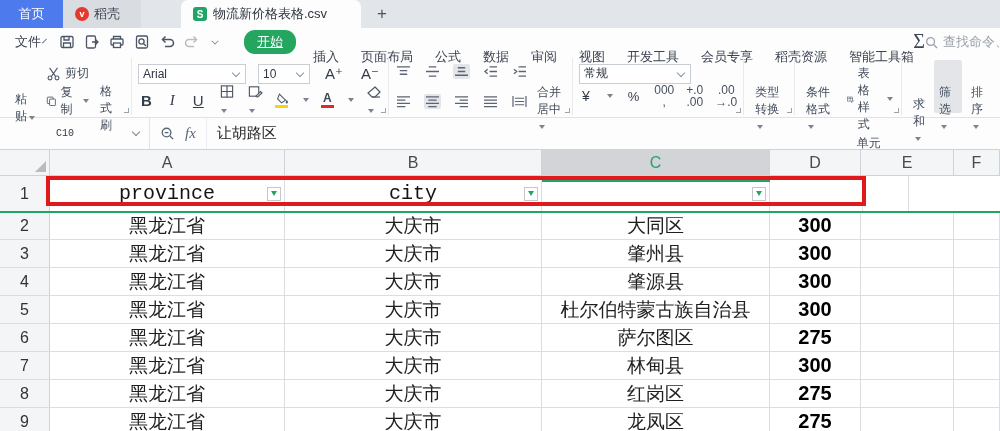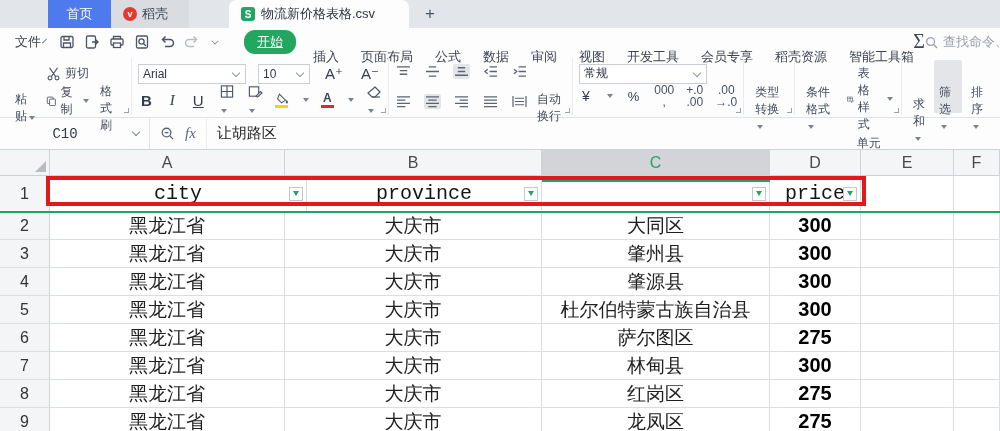--- a/index.html
+++ b/index.html
@@ -1,20 +1,20 @@
 <!DOCTYPE html>
 <html><head>
 <meta charset="utf-8">
 <style>
   * { margin:0; padding:0; box-sizing:border-box; }
   html,body { width:1000px; height:431px; overflow:hidden; background:#e2e5ea;
               font-family:"Liberation Sans","DejaVu Sans",sans-serif; }
 
   
-  .tabbar { height:28px; background:#e2e5ea; display:flex; align-items:center;margin-left:48px; }
+  .tabbar { height:28px; background:#e2e5ea; display:flex; align-items:center; }
   .tab { height:28px; display:flex; align-items:center; font-size:13px; padding:0 12px; cursor:default; }
   .tab-home { width:63px; justify-content:center; background:#4d7bee; color:#fff; }
   .tab-docer { width:78px; background:#d9dce1; color:#3c4450; gap:5px; }
   .docer-logo { width:14px; height:14px; border-radius:50%; background:#e3392e; color:#fff;
                 font-size:9px; font-weight:bold; display:flex; align-items:center; justify-content:center; }
   .tab-doc { margin-left:40px; width:180px; background:#fdfdfe; color:#2e3440;
              border-radius:7px 7px 0 0; gap:6px; }
   .sicon { width:14px; height:14px; border-radius:3px; background:#21a566; color:#fff;
            font-size:10px; font-weight:bold; display:flex; align-items:center; justify-content:center; flex:none; }
   .tab-doc span.fname { white-space:nowrap; overflow:hidden; }
@@ -55,21 +55,21 @@
            border-top:4px solid #7a8491; display:inline-block; margin-left:2px; }
   .ai { width:17px; height:15px; padding:1px; }
   .ai.on, .hl { background:#e3e5e8; border-radius:2px; }
   .colorbar { display:inline-flex; flex-direction:column; align-items:center; line-height:1; }
   .colorbar .bar { width:13px; height:3px; margin-top:1px; }
   .tinytxt { font-size:12px; line-height:1.05; color:#45505e; text-align:center; }
   .sigma { font-size:20px; font-family:"Liberation Serif",serif; color:#3c4654; }
 
   
   .fbar { height:32px; background:#fdfdfe; border-bottom:1px solid #cfd3d9; display:flex; align-items:stretch; }
-  .namebox { width:150px; border-right:1px solid #e0e3e8; display:flex; align-items:center; font-size:14px; color:#2f3744; }
+  .namebox { width:150px; border-right:1px solid #e0e3e8; display:flex; align-items:center; font-size:10px; color:#2f3744; }
   .namebox .nm { flex:1; text-align:center; font-family:"Liberation Mono",monospace; }
   .fx-zone { display:flex; align-items:center; gap:10px; padding:0 10px; border-right:1px solid #eceef1; color:#5a6575; }
   .fxtxt { font-style:italic; font-family:"Liberation Serif",serif; font-size:15px; }
   .fcontent { display:flex; align-items:center; padding-left:10px; font-size:15px; color:#1f1f1f;
               font-family:"Liberation Serif","DejaVu Serif",serif; }
 
   
   .sheet { position:relative; height:281px; background:#fff; }
   .grid-row { display:flex; }
   .c-rh { width:50px; }  .c-a { width:235px; } .c-b { width:257px; } .c-c { width:228px; }
@@ -301,32 +301,31 @@
         <svg class="ai" viewBox="0 0 16 14">
             <path d="M1 2h14M1 5.5h14M1 9h14M1 12.5h14" stroke="#5b6472" stroke-width="1.3" fill="none"></path>
           </svg>
         <svg class="ai" viewBox="0 0 16 14">
             <path d="M1 1v12M15 1v12M3 3.5h10M3 7h10M3 10.5h10" stroke="#5b6472" stroke-width="1.3" fill="none"></path>
           </svg>
       </div>
     </div>
     <div class="bigbtn">
       <svg width="24" height="16" viewBox="0 0 24 16" fill="none" stroke="#4a5565" stroke-width="1.3">
-          <path d="M5 2H1.5v12H5M19 2h3.5v12H19"></path>
-          <path d="M6.5 5.5h10a2.5 2.5 0 0 1 0 5H10"></path>
-          <path d="m12 8.5-2.5 2 2.5 2"></path>
-        </svg>
-      <span class="lbl">自动换行</span>
+          <rect x="1.5" y="2" width="21" height="12" rx="1"></rect>
+          <path d="M6 8h12M8 5.5 5.5 8 8 10.5M16 5.5 18.5 8 16 10.5"></path>
+        </svg>
+      <span class="lbl"><span>合并居中</span><span class="dchev"></span></span>
     </div>
     <span class="dl"></span>
   </div>
 
   <div class="rgroup">
     <div class="twocol">
-      <div class="combo" style="width:128px">
+      <div class="combo" style="width:112px">
         <span>常规</span>
           <span class="chev"></span>
       </div>
       <div class="rowline">
         <span class="fmt" style="font-size:14px">¥</span>
           <span class="dchev"></span>
         <span class="fmt" style="font-size:13px">%</span>
         <span class="tinytxt"><span>000</span><br>,</span>
         <span class="tinytxt"><span>+.0</span><br><span>.00</span></span>
         <span class="tinytxt"><span>.00</span><br><span>→.0</span></span>
@@ -423,43 +422,37 @@
     <div class="c-a">A</div>
     <div class="c-b">B</div>
     <div class="c-c sel">C</div>
     <div class="c-d">D</div>
     <div class="c-e">E</div>
     <div class="c-f">F</div>
   </div>
 
   <div class="srow r1">
     <div class="rh c-rh">1</div>
+    <div class="cell c-a latin">
+        <span>province</span>
+      <span class="filterbtn">
+          <span class="tri"></span>
+        </span>
+      </div>
     <div class="cell c-b latin">
         <span>city</span>
       <span class="filterbtn">
           <span class="tri"></span>
         </span>
       </div>
-    <div class="cell c-a latin">
-        <span>province</span>
-      <span class="filterbtn">
-          <span class="tri"></span>
-        </span>
-      </div>
     <div class="cell c-c latin">
       <span class="filterbtn">
           <span class="tri"></span>
         </span>
       </div>
-    <div class="cell c-d latin">
-        <span>price</span>
-      <span class="filterbtn">
-          <span class="tri"></span>
-        </span>
-      </div>
     <div class="cell c-e"></div>
     <div class="cell c-f"></div>
   </div>
 
   <div class="srow">
     <div class="rh c-rh">2</div>
     <div class="cell c-a zh">黑龙江省</div>
     <div class="cell c-b zh">大庆市</div>
     <div class="cell c-c zh">大同区</div>
     <div class="cell c-d num">300</div>

